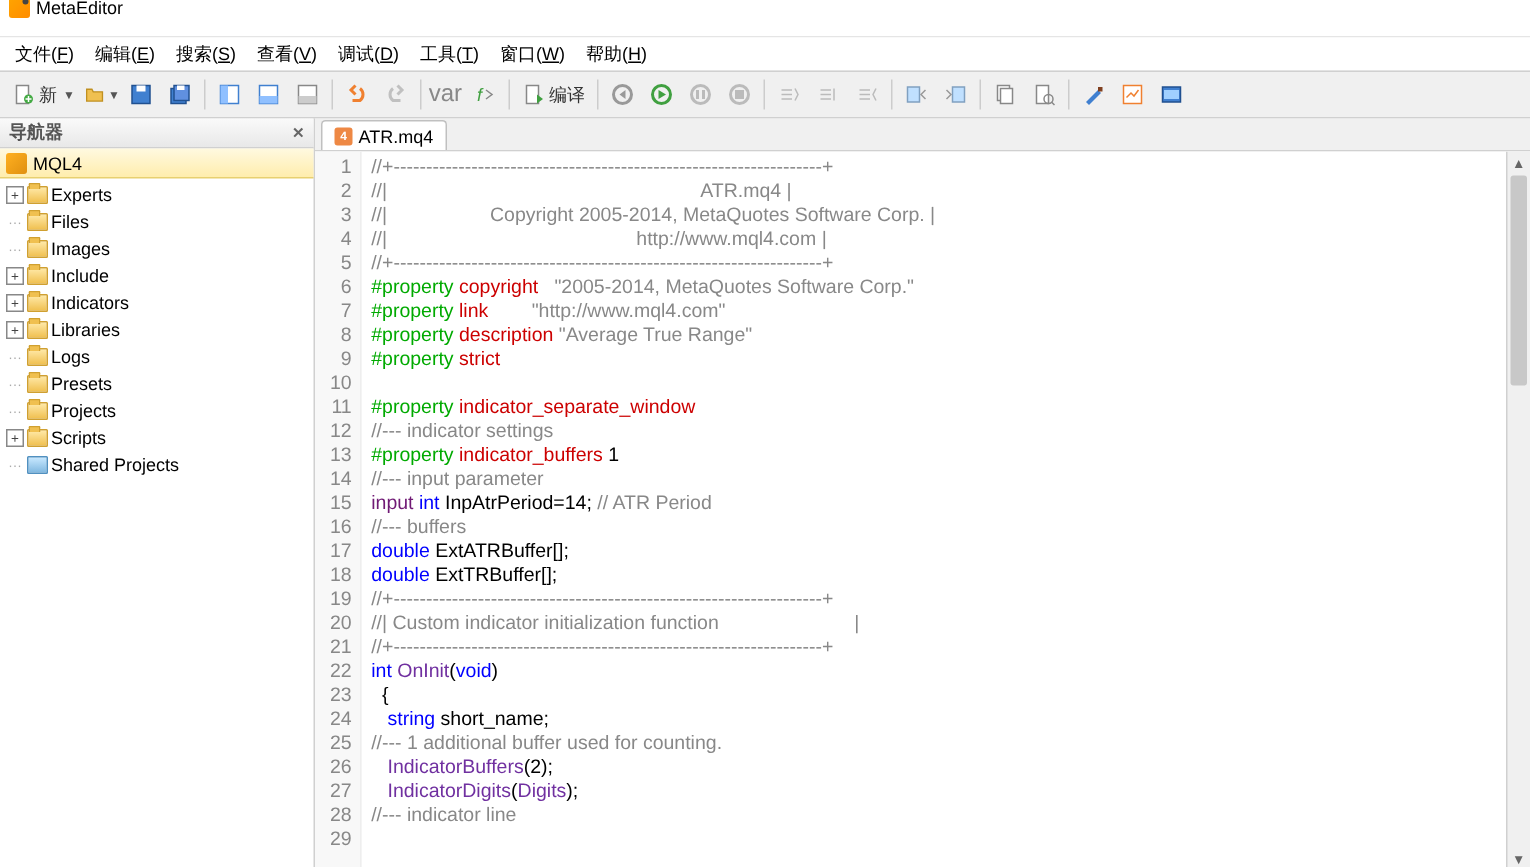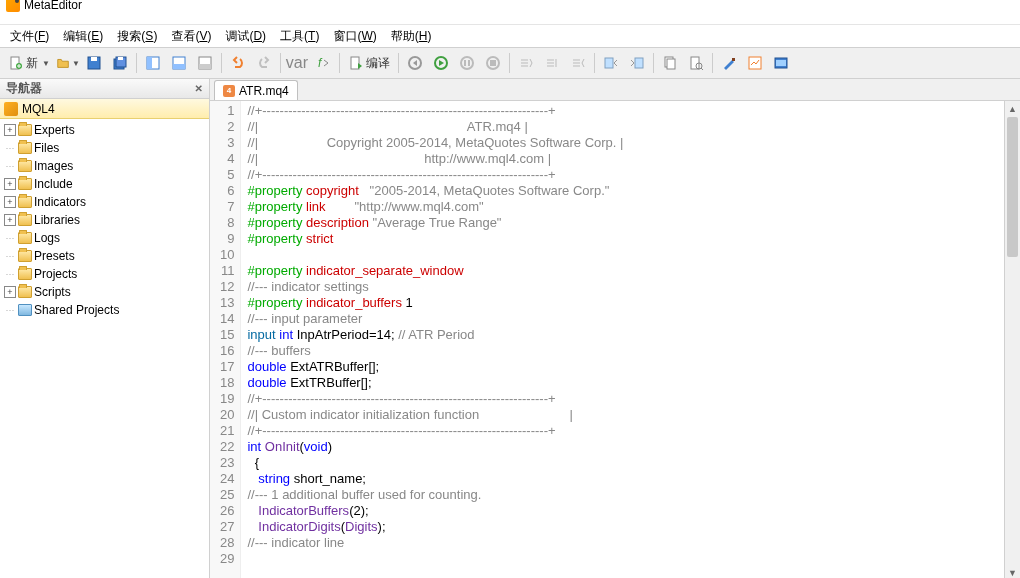--- a/index.html
+++ b/index.html
@@ -41,21 +41,21 @@
 .editor-area { flex: 1; display: flex; flex-direction: column; min-width: 0; }
 .tabbar { height: 22px; background: #f0f0f0; border-bottom: 1px solid #d0d0d0; display: flex; align-items: flex-end; padding: 0 4px; }
 .tab { background: #fff; border: 1px solid #c0c0c0; border-bottom: none; border-radius: 3px 3px 0 0; height: 20px; display: flex; align-items: center; padding: 0 8px; gap: 4px; font-size: 12px; }
 .tab .tico { width: 12px; height: 12px; background: #e84; border-radius: 2px; display: flex; align-items: center; justify-content: center; color: #fff; font-size: 8px; font-weight: bold; }
 .editor { flex: 1; display: flex; font-family: Consolas, "Courier New", monospace; font-size: 13px; overflow: auto; background: #fff; }
 .gutter { background: #f8f8f8; color: #888; text-align: right; padding: 2px 6px 2px 10px; user-select: none; border-right: 1px solid #eee; }
 .gutter div { height: 16px; line-height: 16px; }
 .codelines { padding: 2px 0 2px 6px; flex: 1; }
 .codelines .line { height: 16px; line-height: 16px; white-space: pre; position: relative; }
 .c-com { color: #888; }
-.c-kw { color: #0369a1; }
+.c-kw { color: #701a75; }
 .c-pp { color: #0a0; }
 .c-pn { color: #c00; }
 .c-str { color: #888; }
 .c-type { color: #00f; }
 .c-func { color: #7030a0; }
 .highlight-box { position: absolute; border: 3px solid #e00; top: -2px; left: -2px; height: 20px; width: 340px; pointer-events: none; }
 .caret { display: inline-block; width: 1px; height: 14px; background: #000; vertical-align: middle; }
 .scroll-v { width: 16px; background: #f0f0f0; border-left: 1px solid #d0d0d0; position: relative; }
 .scroll-v .thumb { position: absolute; left: 2px; right: 2px; top: 16px; height: 140px; background: #c8c8c8; border-radius: 2px; }
 .scroll-v .arr { position: absolute; left: 0; right: 0; height: 16px; text-align: center; color: #666; font-size: 9px; line-height: 16px; }

